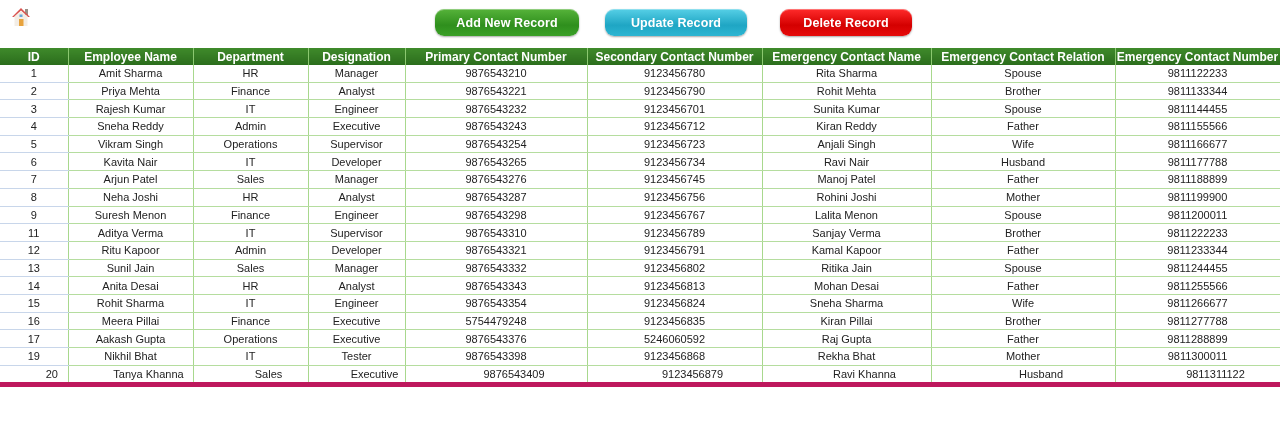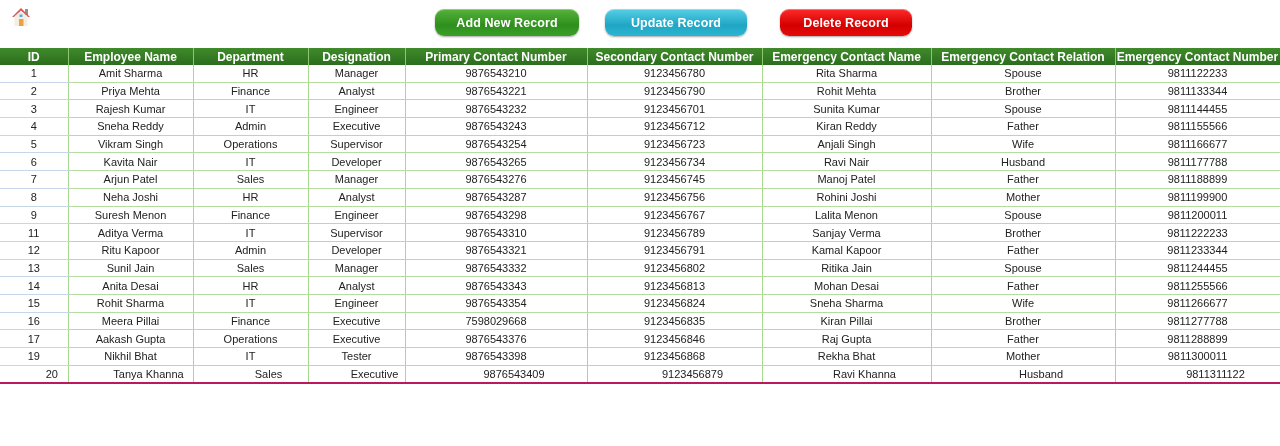--- a/index.html
+++ b/index.html
@@ -12,21 +12,21 @@
          letter-spacing:0.1px; }
   .btn-add { left:435px; width:144px; background:linear-gradient(#56b33a, #2f8f1d 60%, #3aa027); }
   .btn-upd { left:605px; width:142px; background:linear-gradient(#56cfe6, #1fa6c4 60%, #2cb5d2); }
   .btn-del { left:780px; width:132px; background:linear-gradient(#ff2b2b, #d40000 60%, #e60a0a); }
   table { position:absolute; left:0; top:48px; border-collapse:collapse; table-layout:fixed; width:1280px; }
   th { background:linear-gradient(#3f8a2b, #2b6d1c); color:#fff; font-weight:bold; font-size:12px;
        height:17px; padding:0; text-align:center; border-right:1px solid #8bc870; white-space:nowrap; overflow:hidden; }
   td { font-size:11px; color:#222; height:16.7px; padding:0; text-align:center;
        border-right:1px solid #a8d88d; border-bottom:1px solid #b5dd9f; white-space:nowrap; overflow:hidden; }
   td.id { border-bottom:1px solid #c8d6ea; }
-  tr:last-child td { border-bottom:2px solid #be185d;padding-left:36px; }
+  tr:last-child td { border-bottom:5px solid #be185d;padding-left:36px; }
 </style>
 </head>
 <body>
 
 <div class="home">
   <svg width="22" height="22" viewBox="0 0 22 22">
     <rect x="15" y="3" width="3" height="6" fill="#9a8f86"></rect>
     <polygon points="11,2 2,11 4,11 11,4.5 18,11 20,11" fill="#d9534f"></polygon>
     <polygon points="4.5,10.5 11,5 17.5,10.5 17.5,20 4.5,20" fill="#f3ede5"></polygon>
     <rect x="9" y="13" width="4.5" height="7" fill="#e8a33d"></rect>
@@ -216,33 +216,33 @@
         <td>9123456824</td>
         <td>Sneha Sharma</td>
         <td>Wife</td>
         <td>9811266677</td>
       </tr>
       <tr>
         <td class="id">16</td>
         <td>Meera Pillai</td>
         <td>Finance</td>
         <td>Executive</td>
-        <td>7598029668</td>
+        <td>5754479248</td>
         <td>9123456835</td>
         <td>Kiran Pillai</td>
         <td>Brother</td>
         <td>9811277788</td>
       </tr>
       <tr>
         <td class="id">17</td>
         <td>Aakash Gupta</td>
         <td>Operations</td>
         <td>Executive</td>
         <td>9876543376</td>
-        <td>9123456846</td>
+        <td>5246060592</td>
         <td>Raj Gupta</td>
         <td>Father</td>
         <td>9811288899</td>
       </tr>
       <tr>
         <td class="id">19</td>
         <td>Nikhil Bhat</td>
         <td>IT</td>
         <td>Tester</td>
         <td>9876543398</td>

